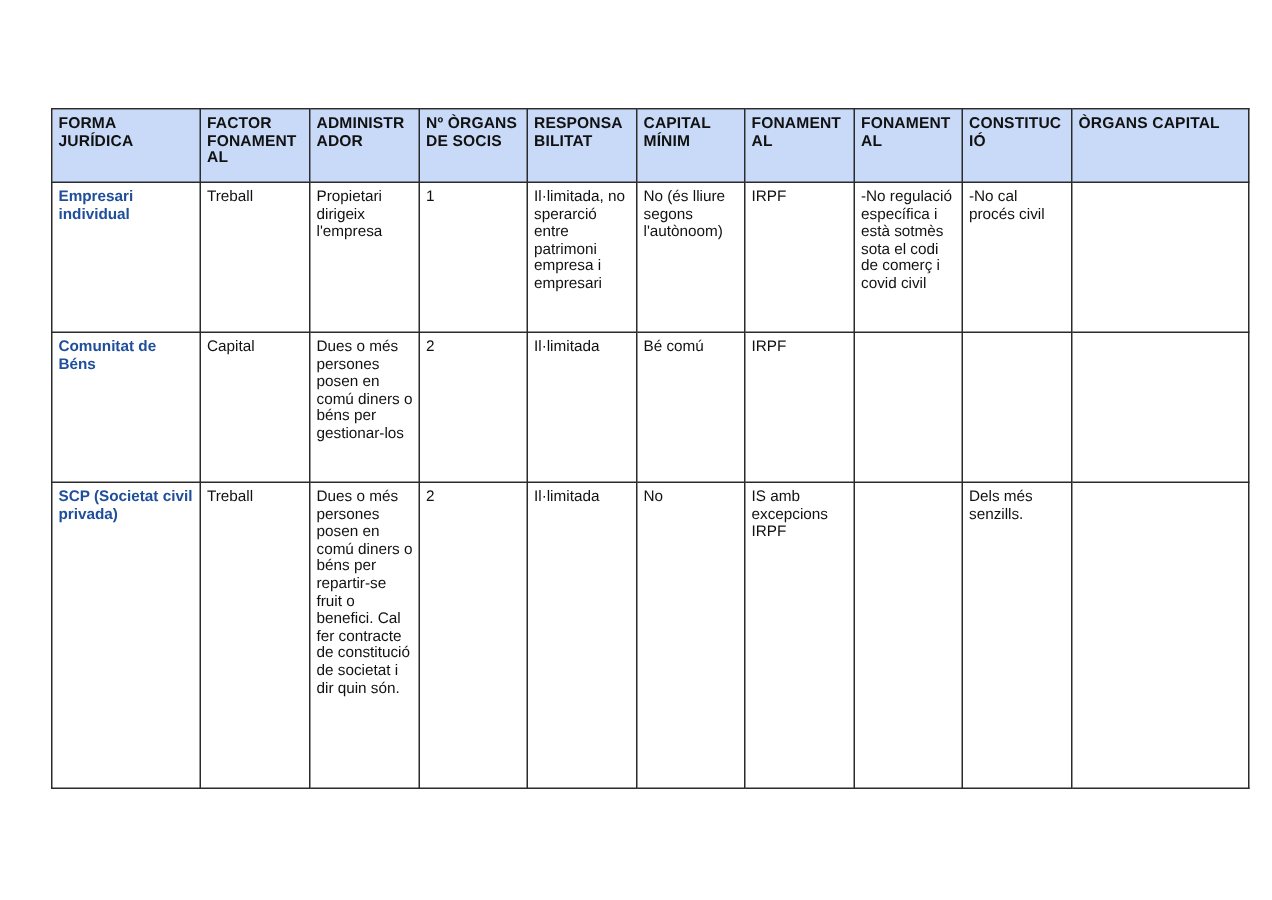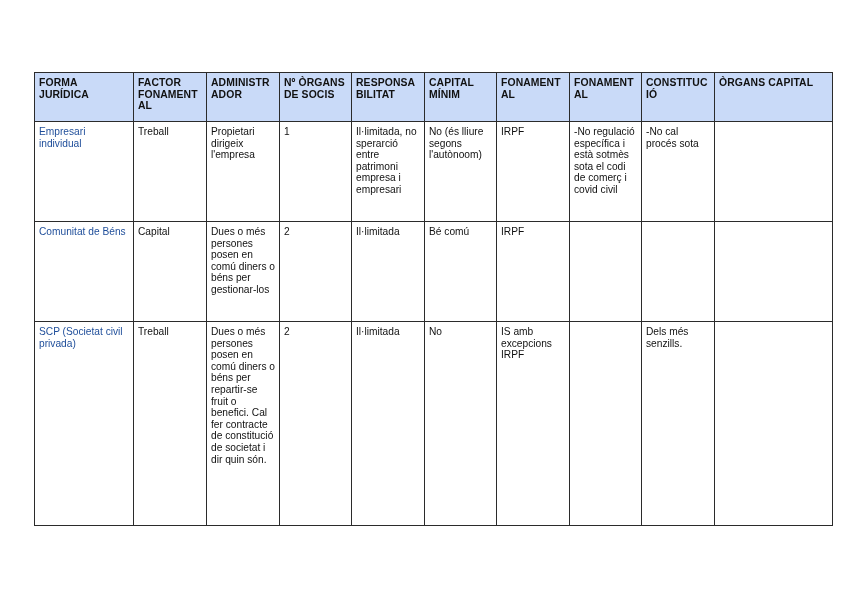--- a/index.html
+++ b/index.html
@@ -41,21 +41,21 @@
     }
     table.grid th {
       background: #c9daf8;
       font-weight: bold;
       font-size: 10.4px;
       letter-spacing: 0.1px;
       height: 42px;
     }
     table.grid td.rowhead {
       color: #1f4e9a;
-      font-weight: normal;
+      font-weight: bold;
     }
     tr.r1 td { height: 93px; }
     tr.r2 td { height: 93px; }
     tr.r3 td { height: 197px; }
   </style>
 </head>
 <body>
 
 <div class="page">
   <table class="grid">
@@ -88,21 +88,21 @@
     <tbody>
       <tr class="r1">
         <td class="rowhead">Empresari individual</td>
         <td>Treball</td>
         <td>Propietari dirigeix l'empresa</td>
         <td>1</td>
         <td>Il·limitada, no sperarció entre patrimoni empresa i empresari</td>
         <td>No (és lliure segons l'autònoom)</td>
         <td>IRPF</td>
         <td>-No regulació específica i està sotmès sota el codi de comerç i covid civil</td>
-        <td>-No cal procés sota</td>
+        <td>-No cal procés civil</td>
         <td></td>
       </tr>
       <tr class="r2">
         <td class="rowhead">Comunitat de Béns</td>
         <td>Capital</td>
         <td>Dues o més persones posen en comú diners o béns per gestionar-los</td>
         <td>2</td>
         <td>Il·limitada</td>
         <td>Bé comú</td>
         <td>IRPF</td>

